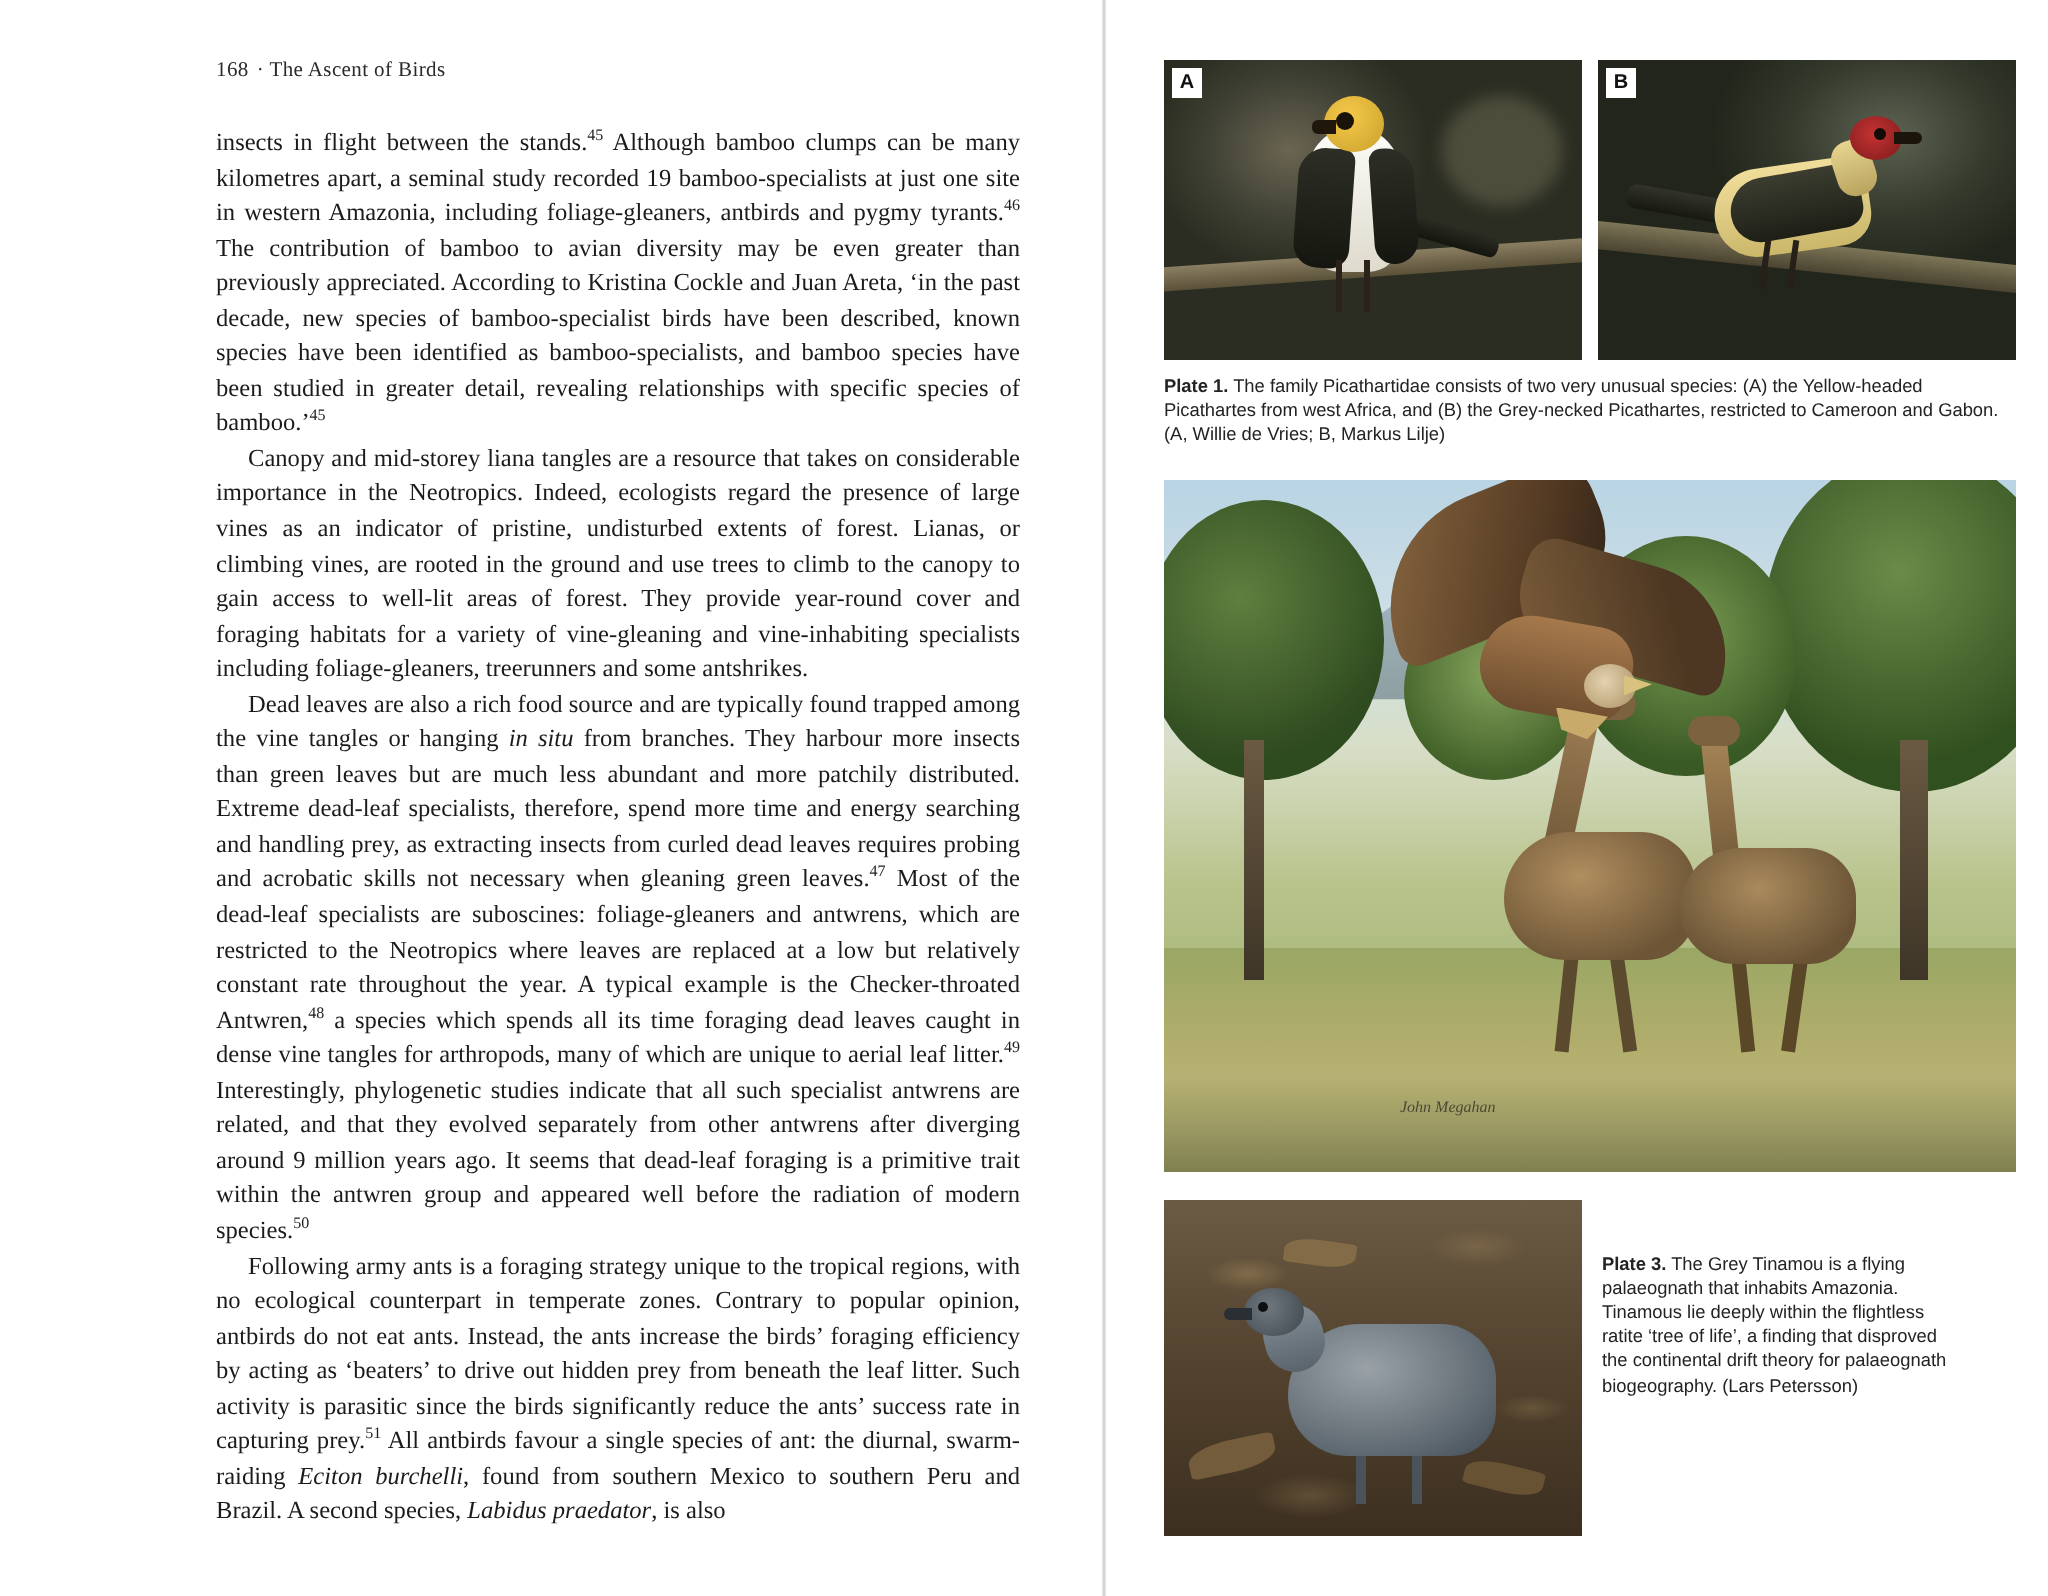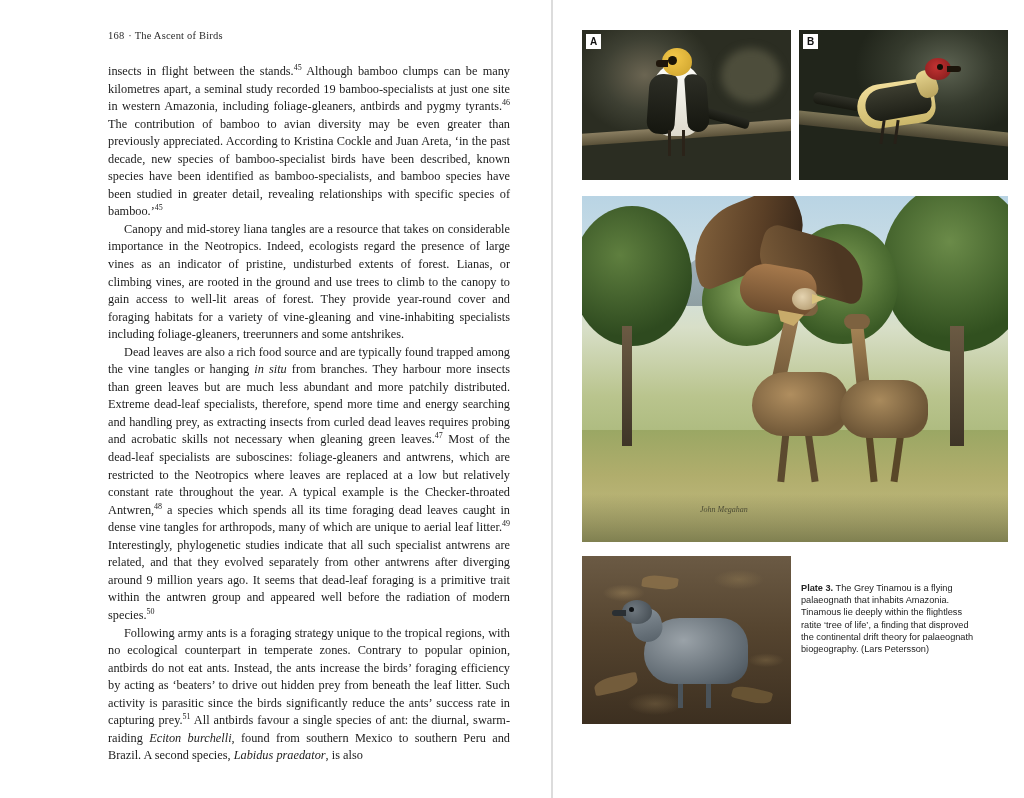--- a/index.html
+++ b/index.html
@@ -496,20 +496,21 @@
         <div class="leg1"></div>
         <div class="leg2"></div>
         <div class="neck"></div>
         <div class="head"></div>
         <div class="eye"></div>
         <div class="bill"></div>
         <div class="corner-label">B</div>
       </div>
     </div>
 
+    <div class="caption caption-1"><b>Plate 1.</b> The family Picathartidae consists of two very unusual species: (A) the Yellow-headed Picathartes from west Africa, and (B) the Grey-necked Picathartes, restricted to Cameroon and Gabon. (A, Willie de Vries; B, Markus Lilje)</div>
 
     <div class="plate2-wrap">
       <div class="painting">
         <div class="mountain"></div>
         <div class="tree t2"></div>
         <div class="tree t3"></div>
         <div class="tree t4"></div>
         <div class="tree t1"></div>
         <div class="ground"></div>
         <div class="trunk trunk1"></div>

